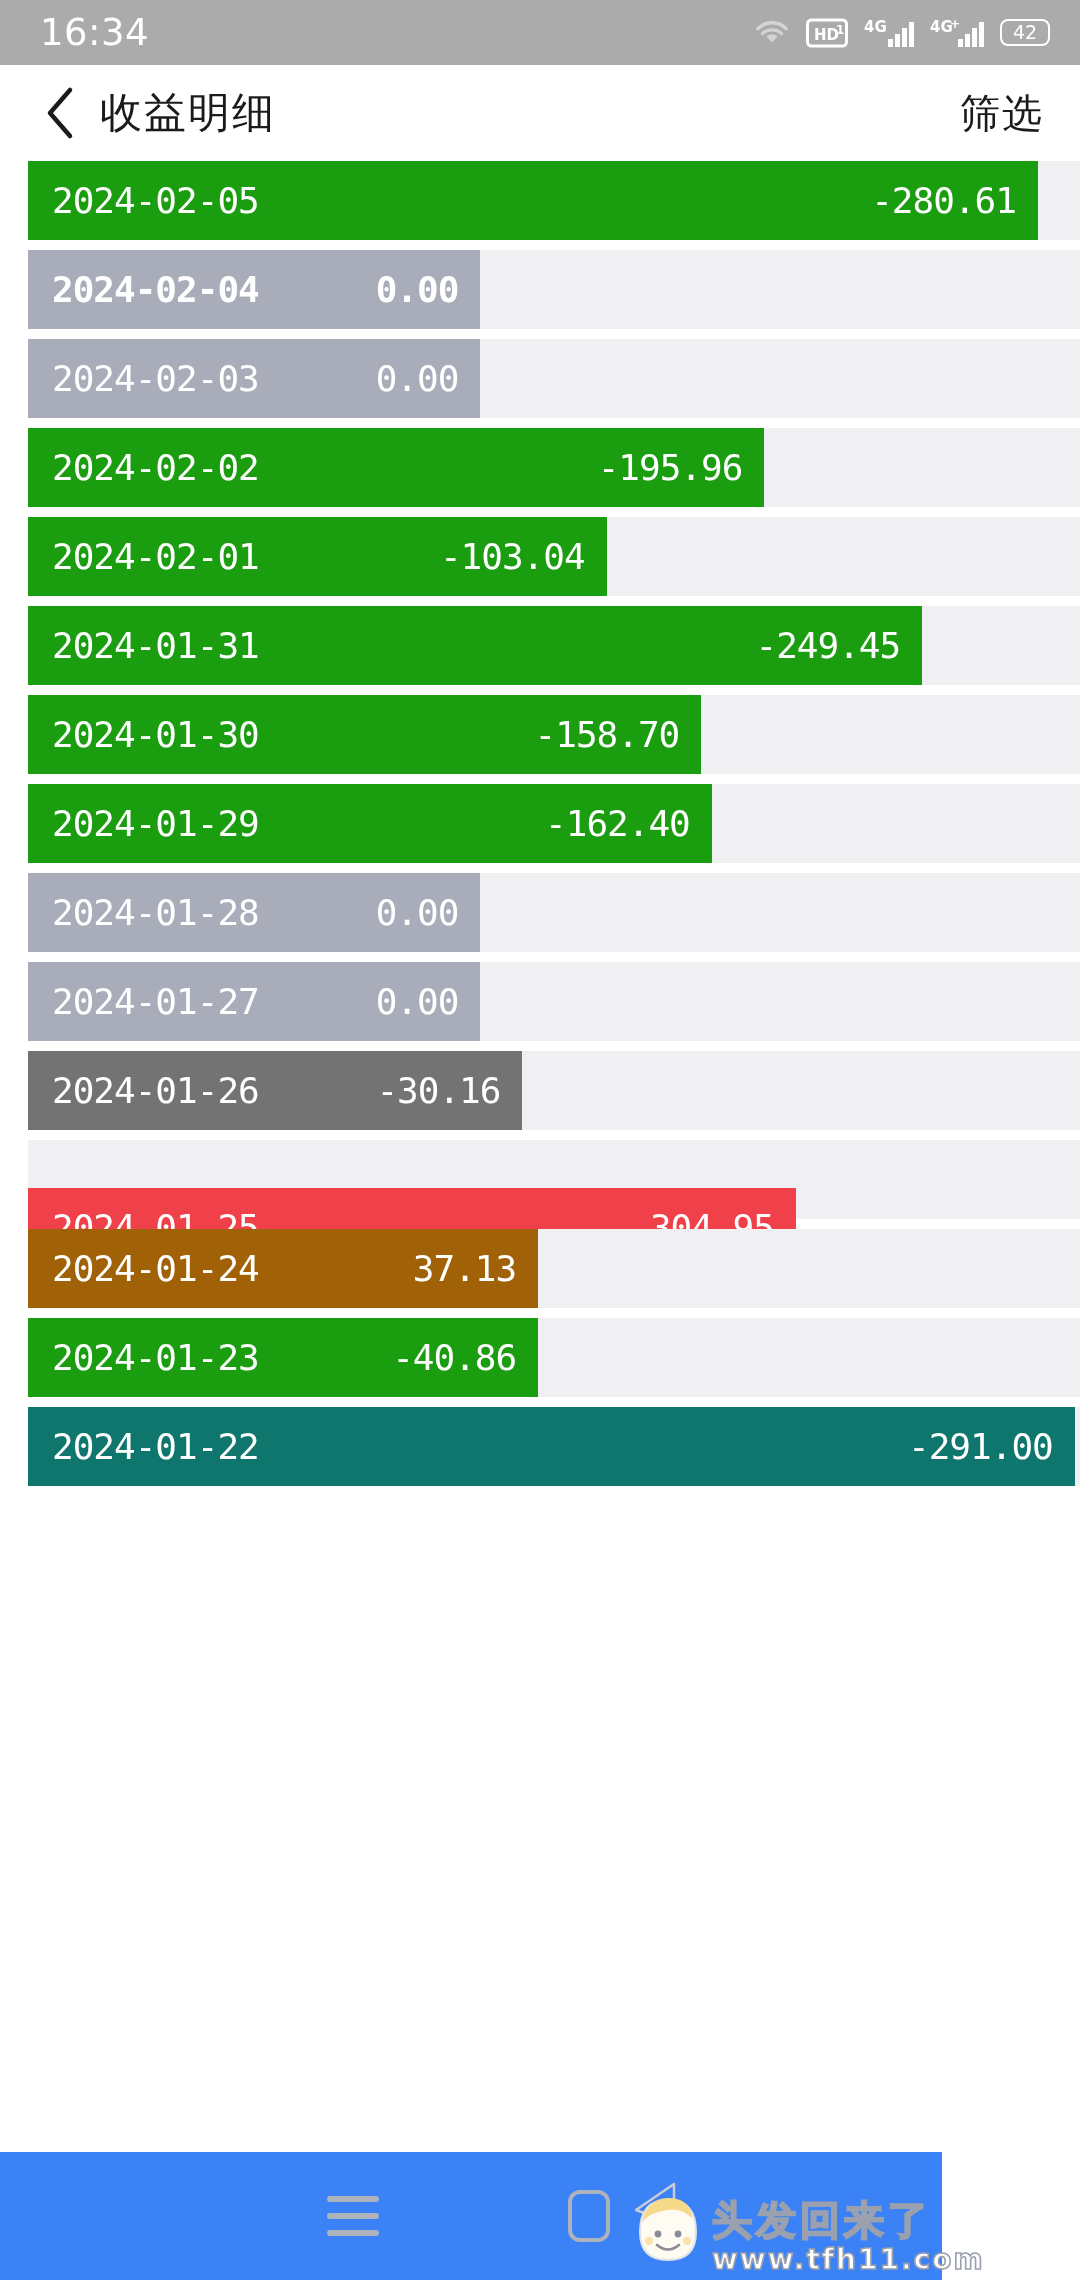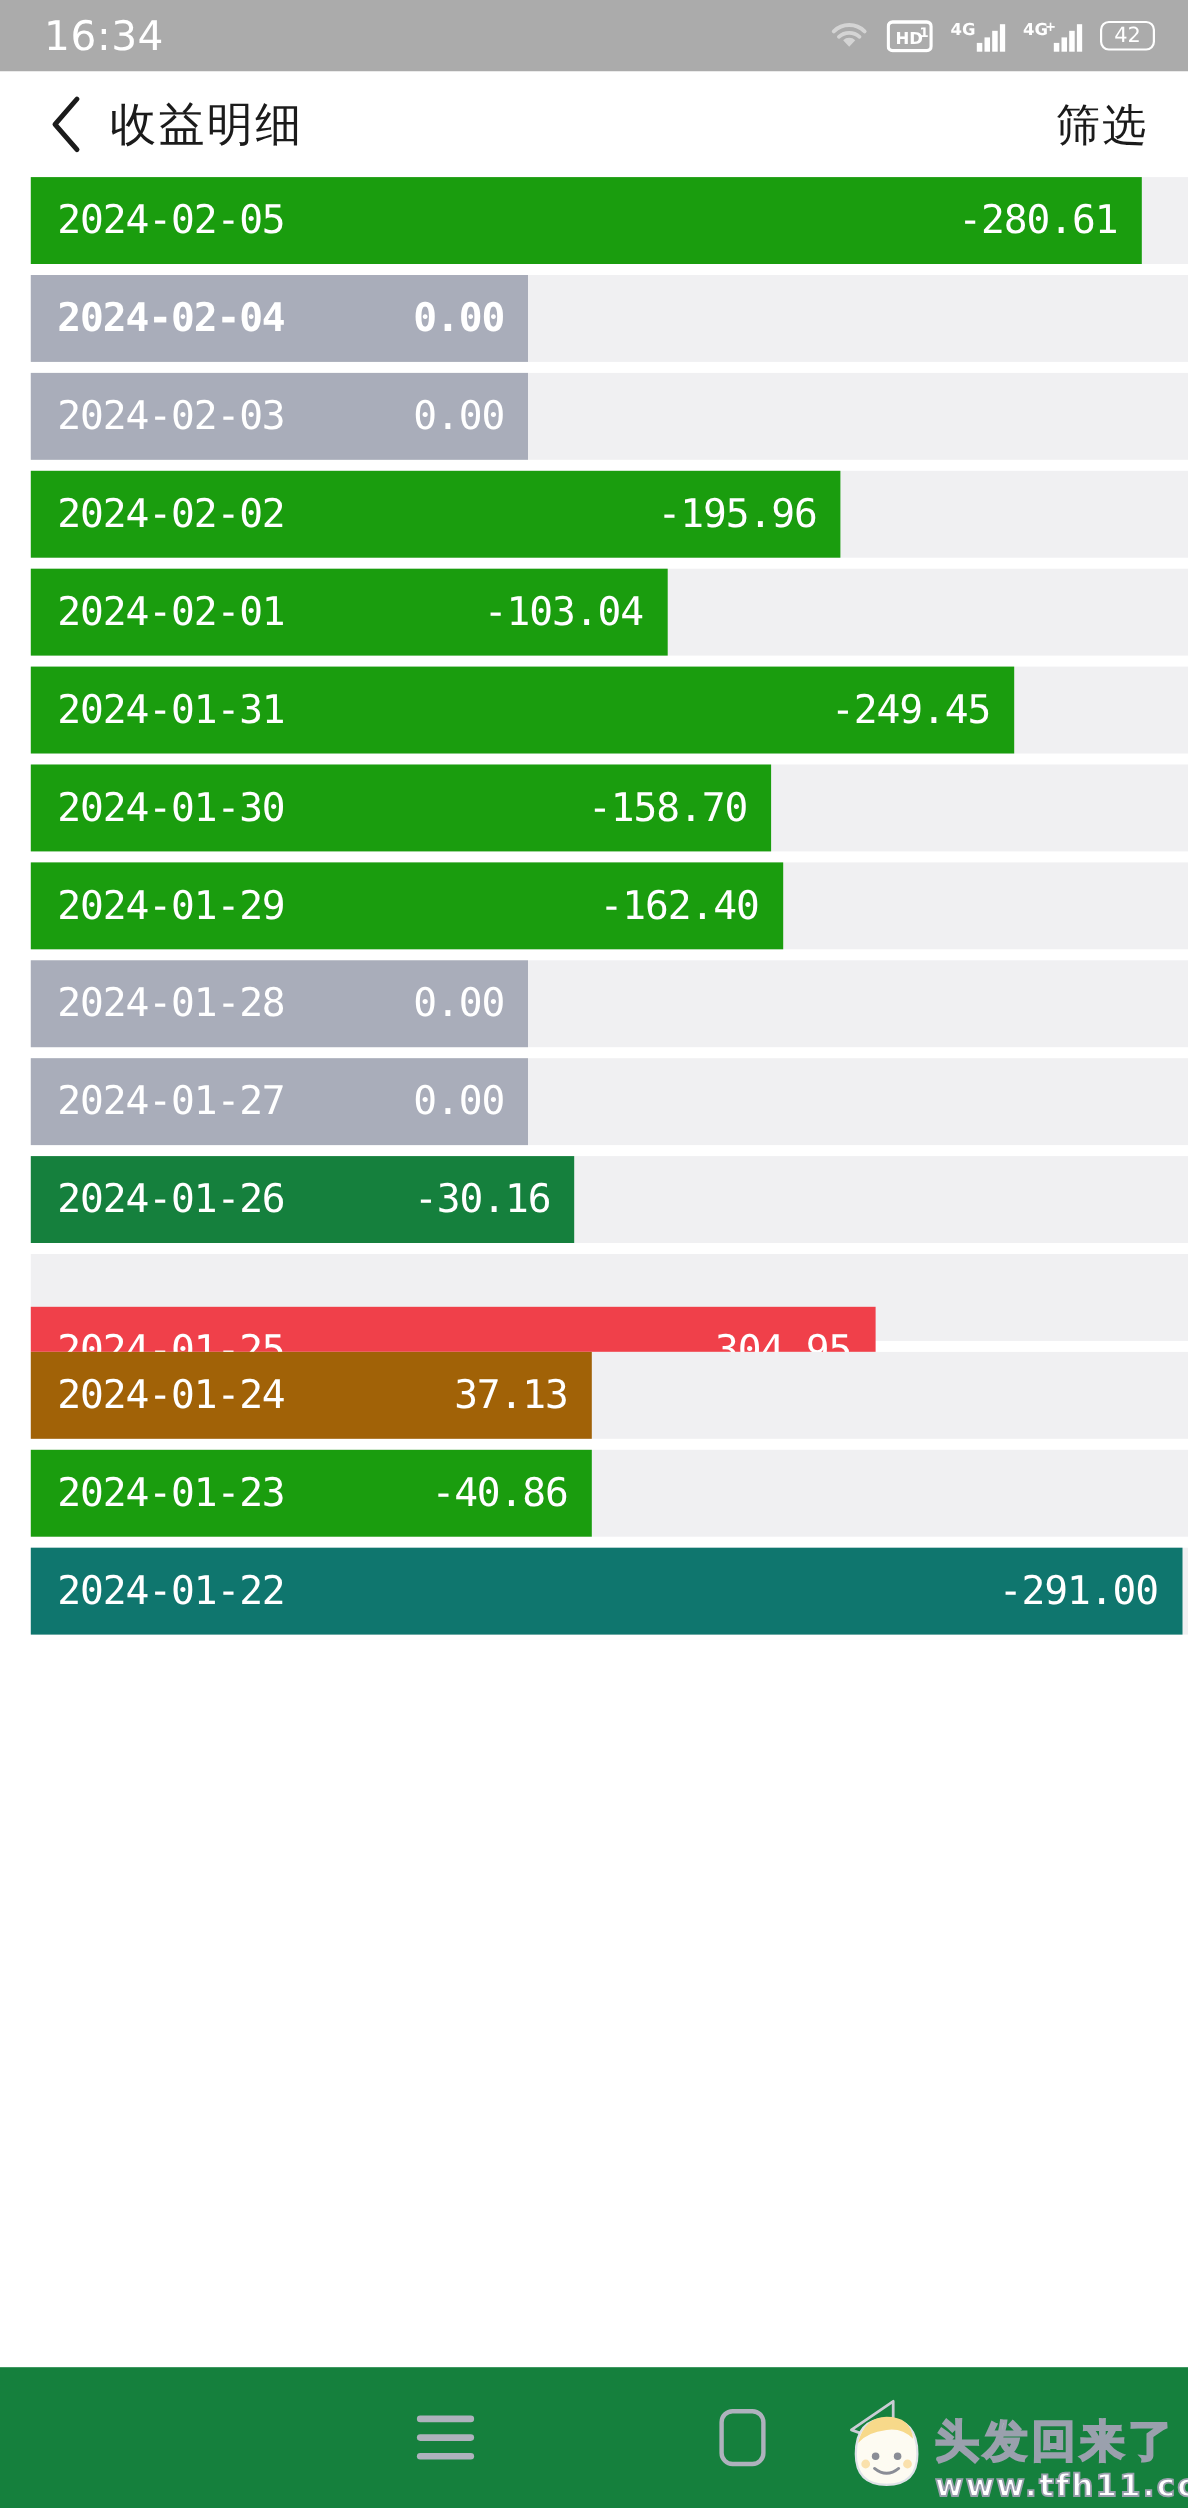--- a/index.html
+++ b/index.html
@@ -91,22 +91,22 @@
     letter-spacing:-1px;
     white-space:nowrap;
   }
   .row-date{ flex:0 0 auto; }
   .row-amount{ margin-left:auto; padding-left:30px; }
 
   
   .navbar{
     position:absolute;
     left:0; bottom:0;
-    width:1080px; height:128px;
-    background:#15803d;
+    width:942px; height:128px;
+    background:#3b82f6;
     display:flex; align-items:center;
   }
   .nav-slot{
     flex:1 1 0;
     display:flex; align-items:center; justify-content:center;
     height:100%;
   }
   .nav-menu-icon{
     width:52px; height:40px;
     display:flex; flex-direction:column; justify-content:space-between;
@@ -276,21 +276,21 @@
     </div>
     <div class="row">
       <div class="row-track" style="background: rgb(240, 240, 242);"></div>
       <div class="row-bar" style="width: calc(43% - 12.04px); background: rgb(169, 173, 186);">
         <span class="row-date">2024-01-27</span>
         <span class="row-amount">0.00</span>
       </div>
     </div>
     <div class="row">
       <div class="row-track" style="background: rgb(240, 240, 242);"></div>
-      <div class="row-bar" style="width: calc(47% - 13.16px); background: #15803d; justify-content: space-between;">
+      <div class="row-bar" style="width: calc(47% - 13.16px); background: #737373; justify-content: space-between;">
         <span class="row-date">2024-01-26</span>
         <span class="row-amount">-30.16</span>
       </div>
     </div>
     <div class="row">
       <div class="row-track" style="background: rgb(240, 240, 242);"></div>
       <div class="row-bar" style="width: calc(73% - 20.44px); background: rgb(240, 64, 74); margin-top: 48px;">
         <span class="row-date">2024-01-25</span>
         <span class="row-amount">304.95</span>
       </div>

